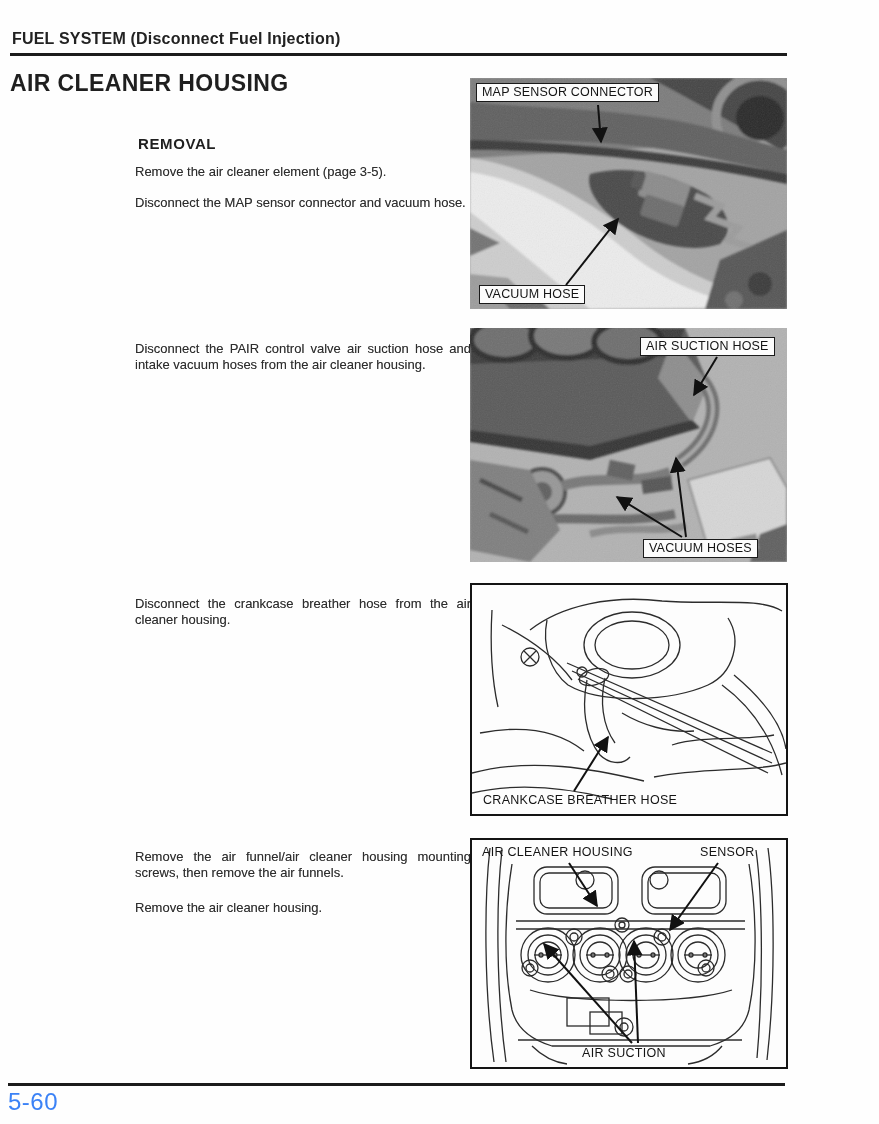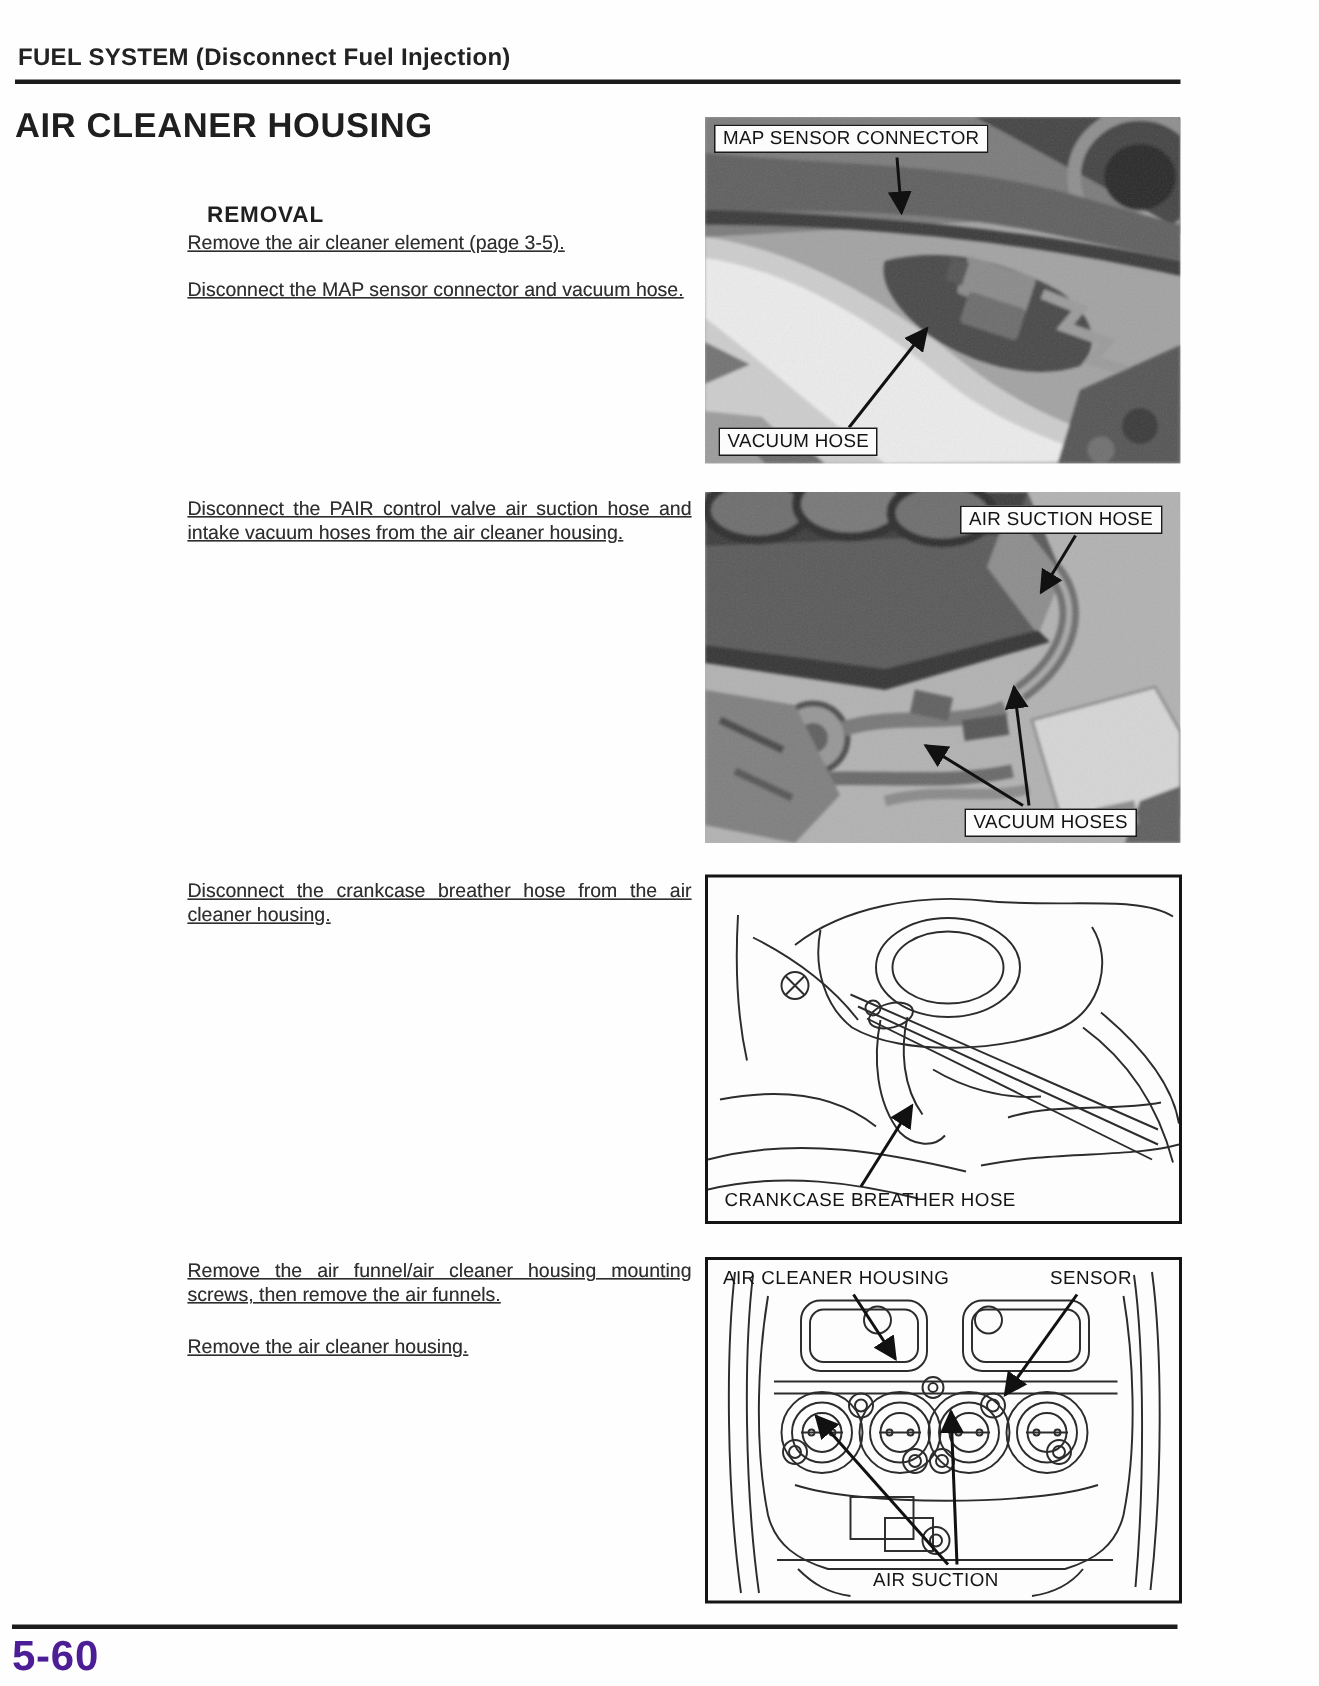--- a/index.html
+++ b/index.html
@@ -16,45 +16,44 @@
   .header-rule{position:absolute;left:10px;top:53px;width:777px;height:3px;background:#1c1c1c;}
   .page-title{
     position:absolute;left:10px;top:70px;margin:0;
     font-size:23px;font-weight:bold;letter-spacing:.4px;color:#1f1f1f;
   }
   .section-title{
     position:absolute;left:121px;top:118px;margin:17px;
     font-size:15px;font-weight:bold;letter-spacing:.6px;color:#1f1f1f;
   }
   .body-para{
-    position:absolute;left:121px;width:336px;margin:4px;
+    position:absolute;left:121px;width:336px;margin:14px;
     font-size:13px;line-height:15.6px;text-align:justify;color:#2e2e2e;
     text-shadow:0 0 .4px rgba(40,40,40,.45);
-    text-decoration:underline;
   }
   .p1{top:150px}.p2{top:181px}.p3{top:327px}.p4{top:582px}.p5{top:835px}.p6{top:886px}
   .fig{position:absolute;margin:0;padding:0;}
   .fig svg{display:block;}
   .fig1{left:470px;top:78px;width:317px;height:231px;text-align:center;}
   .fig2{left:470px;top:328px;width:317px;height:234px;}
   .fig3{left:470px;top:583px;width:318px;height:233px;border:2px solid #141414;box-sizing:border-box;background:#fdfdfd;}
   .fig4{left:470px;top:838px;width:318px;height:231px;border:2px solid #141414;box-sizing:border-box;background:#fdfdfd;}
   .photo-label{
     position:absolute;background:#fcfcfc;border:1px solid #1a1a1a;
     padding:1px 5px 2px 5px;font-size:12.5px;letter-spacing:.2px;
     color:#141414;white-space:nowrap;
   }
   .plain-label{
     position:absolute;font-size:12.5px;letter-spacing:.3px;
     color:#141414;white-space:nowrap;
   }
   .footer-rule{position:absolute;left:8px;top:1083px;width:777px;height:3px;background:#1c1c1c;}
   .page-number{
     position:absolute;left:8px;top:1088px;
-    font-size:28px;font-weight:bold;color:#4c1d95;letter-spacing:.5px;
+    font-size:24px;font-weight:normal;color:#3b82f6;letter-spacing:.5px;
   }
 </style>
 </head>
 <body>
 
 <div class="page">
 
   <div class="running-header">FUEL SYSTEM (Disconnect Fuel Injection)</div>
   <div class="header-rule"></div>
   <h1 class="page-title">AIR CLEANER HOUSING</h1>

